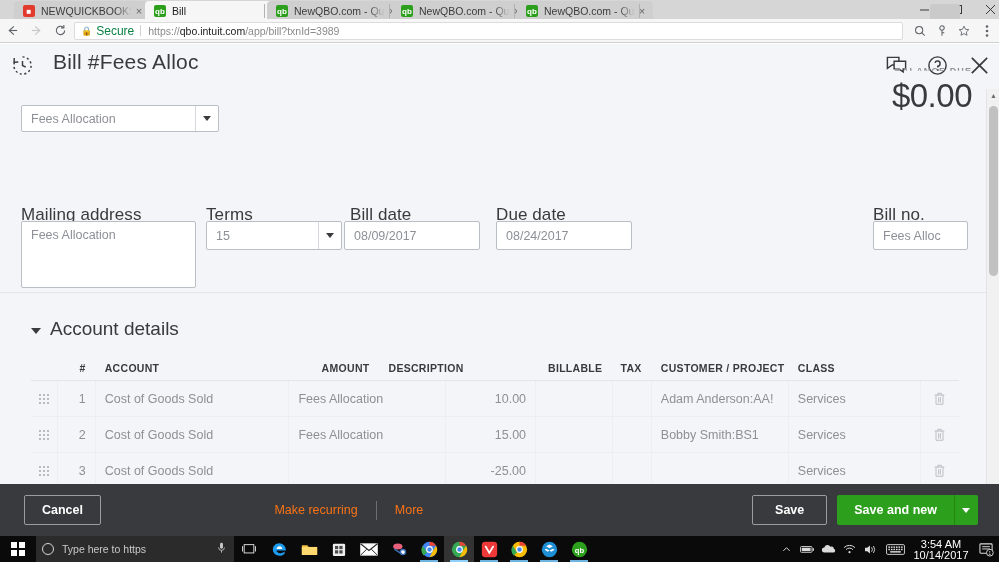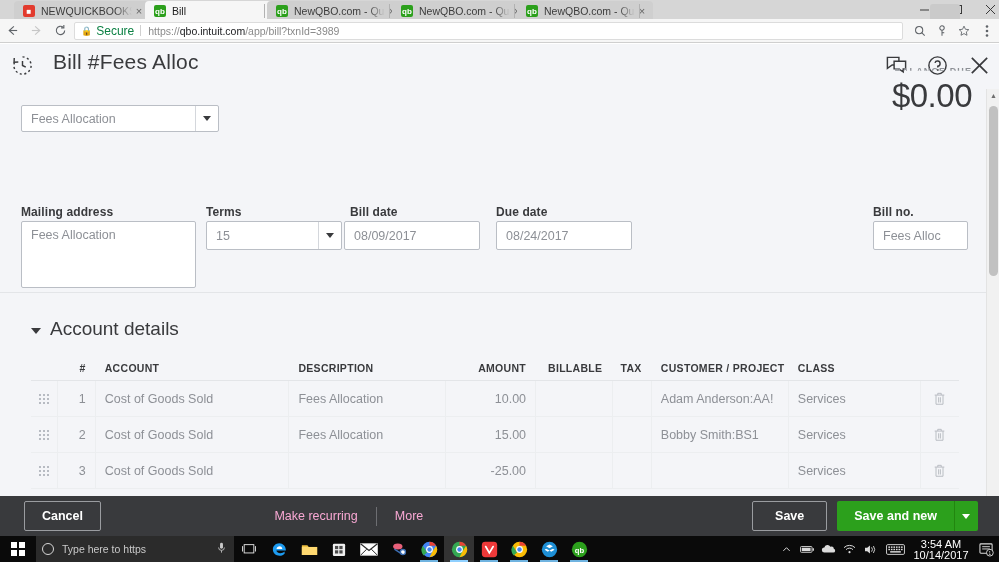--- a/index.html
+++ b/index.html
@@ -161,21 +161,21 @@
   .caret-tri {
     width: 0; height: 0;
     border-left: 4.5px solid transparent;
     border-right: 4.5px solid transparent;
     border-top: 5px solid #393a3d;
   }
 
   
   .fields { position: absolute; left: 0; top: 155px; width: 999px; }
   .fld-label {
-    position: absolute; font-size: 12px; color: #393a3d; font-weight: bold;
+    position: absolute; font-size: 17px; color: #393a3d; font-weight: normal;
     letter-spacing: .1px;
   }
   .fld-box {
     position: absolute; background: #fff;
     border: 1px solid #babec5; border-radius: 2px;
     display: flex; align-items: flex-start;
     font-size: 12.5px; color: #8d9096;
   }
   .fld-box .inner { padding: 6px 0 0 9px; }
   .fld-box.single { align-items: center; }
@@ -252,30 +252,30 @@
   }
   .vscroll .arrow.up { top: 0; }
   .vscroll .arrow.down { bottom: 0; }
   .vscroll .thumb {
     position: absolute; left: 2px; top: 17px; width: 9px; height: 170px;
     background: #c1c1c1; border-radius: 5px;
   }
 
   
   .actionbar {
-    position: absolute; bottom: 26px; left: 0; width: 999px; height: 40px;
+    position: absolute; bottom: 26px; left: 0; width: 999px; height: 52px;
     background: #393a3d; display: flex; align-items: center;
   }
   .btn-cancel {
     margin-left: 24px; border: 1px solid #9a9ca0; color: #fff;
     font-size: 12.5px; padding: 7px 17px; border-radius: 2px; background: transparent;
     font-weight: bold;
   }
   .ab-mid { margin-left: auto; margin-right: auto; display: flex; align-items: center; }
-  .ab-link { color: #f9a8d4; font-size: 12.5px; padding: 0 18px; }
+  .ab-link { color: #f97316; font-size: 12.5px; padding: 0 18px; }
   .ab-div { width: 1px; height: 19px; background: #6d6e72; }
   .ab-right { margin-left: auto; margin-right: 21px; display: flex; align-items: center; }
   .btn-save {
     border: 1px solid #9a9ca0; color: #fff; background: transparent;
     font-size: 12.5px; font-weight: bold; padding: 7px 22px; border-radius: 2px;
     margin-right: 10px;
   }
   .btn-savenew {
     background: #2ca01c; color: #fff; font-size: 12.5px; font-weight: bold;
     padding: 8px 17px; border-radius: 2px 0 0 2px;
@@ -528,22 +528,22 @@
     <div class="section-head">
       <span class="section-caret"></span>
       <span class="section-title">Account details</span>
     </div>
 
     <div class="tbl">
       <div class="tbl-row tbl-head">
         <div class="cell c-handle"></div>
         <div class="cell c-num">#</div>
         <div class="cell c-acct">ACCOUNT</div>
+        <div class="cell c-amt">AMOUNT</div>
         <div class="cell c-desc">DESCRIPTION</div>
-        <div class="cell c-amt">AMOUNT</div>
         <div class="cell c-bill">BILLABLE</div>
         <div class="cell c-tax">TAX</div>
         <div class="cell c-cust">CUSTOMER / PROJECT</div>
         <div class="cell c-class">CLASS</div>
         <div class="cell c-trash"></div>
       </div>
 
       <div class="tbl-row tbl-body-row">
         <div class="cell c-handle">
           <span class="drag-dots">

